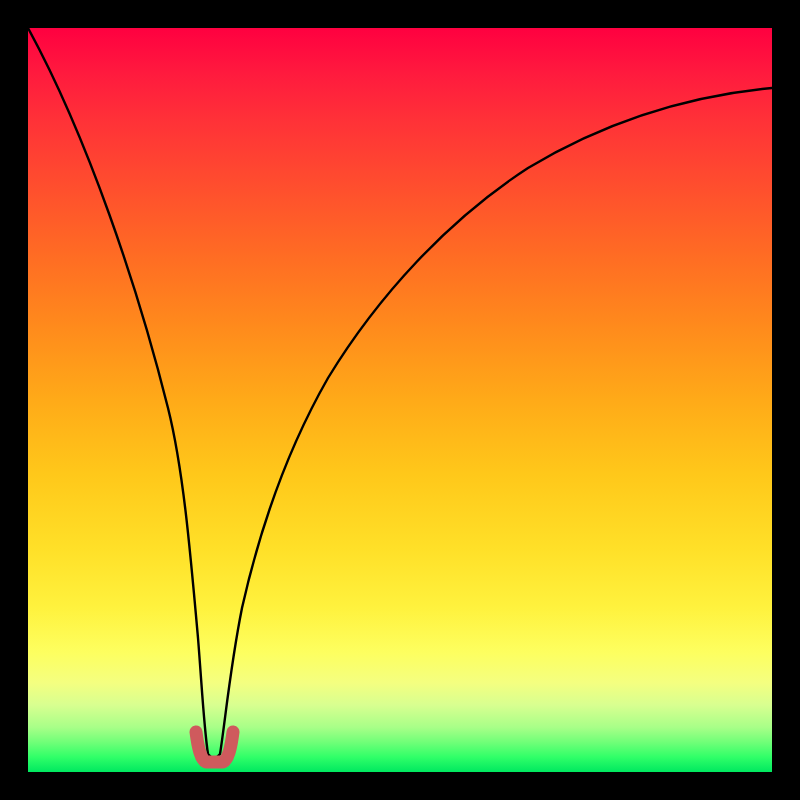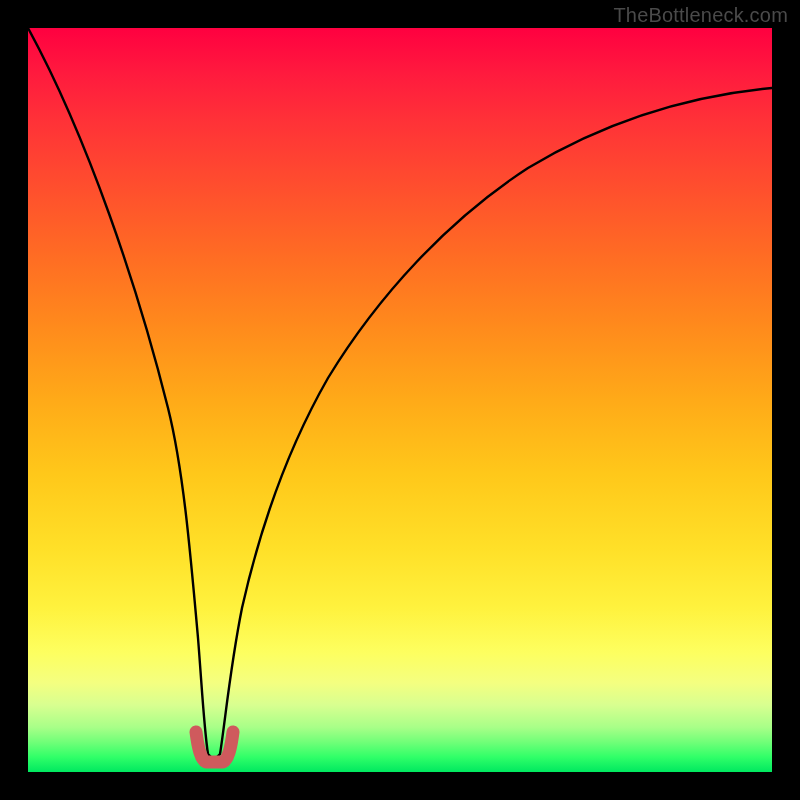--- a/index.html
+++ b/index.html
@@ -91,14 +91,13 @@
                C 232 500, 260 420, 300 350
                C 350 268, 420 192, 500 140
                C 580 92, 660 68, 744 60" fill="none" stroke="#000" stroke-width="2.4" stroke-linecap="round"></path>
       <path d="M 168 704
                C 170 720, 173 732, 178 734
                L 195 734
                C 200 732, 203 720, 205 704" fill="none" stroke="#cf5a5d" stroke-width="13" stroke-linecap="round" stroke-linejoin="round"></path>
     </svg>
   </div>
 
-  <div class="watermark">TheBottleneck.com</div>
 </div>
 
 </body></html>

